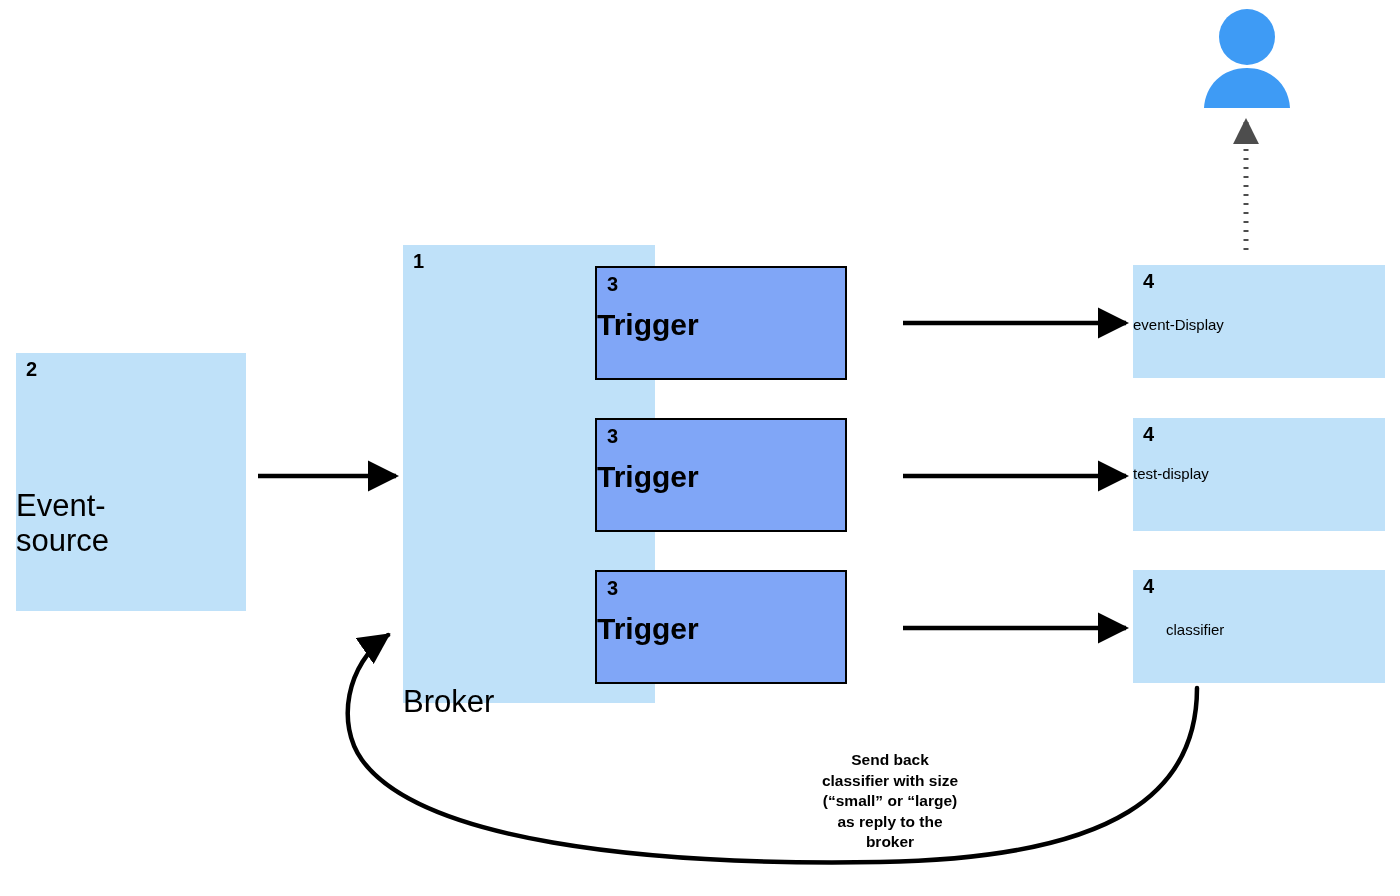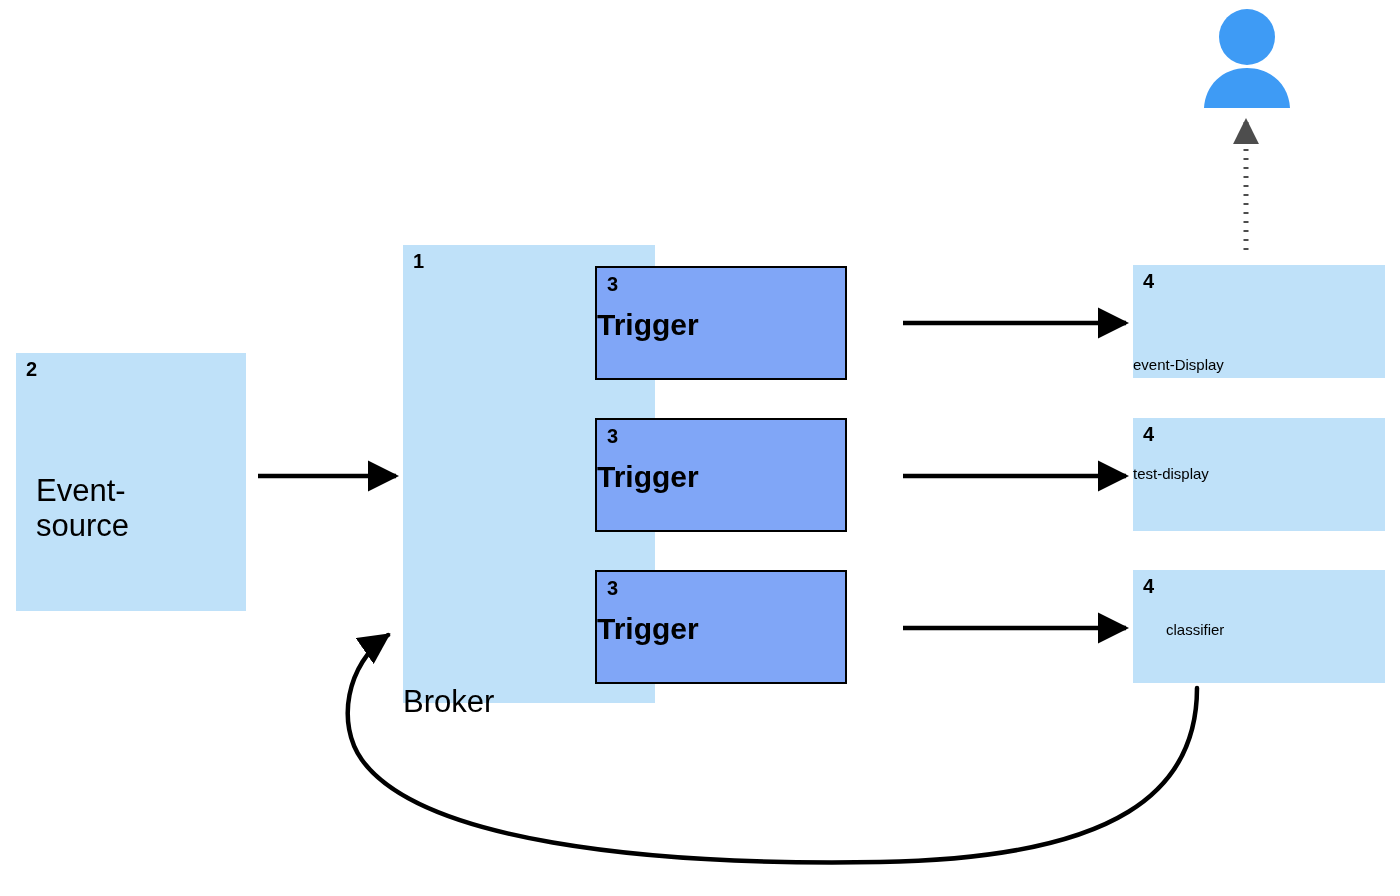--- a/index.html
+++ b/index.html
@@ -117,48 +117,53 @@
              C 90 80, 73 62, 48 62 Z" fill="#3e9bf5"></path>
   </svg>
 
   <div class="node lightbox" style="left:403px; top:245px; width:252px; height:458px;">
     <span class="badge">1</span>
     <span class="node-label label-big" style="top:457px; transform:translateY(-50%);">Broker</span>
   </div>
 
   <div class="node lightbox" style="left:16px; top:353px; width:230px; height:258px;">
     <span class="badge">2</span>
-    <span class="node-label label-big" style="top:121px; white-space:pre-line;margin-left:20px;">Event-
+    <span class="node-label label-big" style="top:136px; white-space:pre-line;">Event-
 source</span>
   </div>
 
   <div class="node triggerbox" style="left:595px; top:266px; width:252px; height:114px;">
     <span class="badge">3</span>
     <span class="node-label label-trigger" style="top:40px;">Trigger</span>
   </div>
 
   <div class="node triggerbox" style="left:595px; top:418px; width:252px; height:114px;">
     <span class="badge">3</span>
     <span class="node-label label-trigger" style="top:40px;">Trigger</span>
   </div>
 
   <div class="node triggerbox" style="left:595px; top:570px; width:252px; height:114px;">
     <span class="badge">3</span>
     <span class="node-label label-trigger" style="top:40px;">Trigger</span>
   </div>
 
   <div class="node lightbox" style="left:1133px; top:265px; width:252px; height:113px;">
     <span class="badge">4</span>
-    <span class="node-label label-small" style="top:51px;margin-top:40px;">event-Display</span>
+    <span class="node-label label-small" style="top:51px;">event-Display</span>
   </div>
 
   <div class="node lightbox" style="left:1133px; top:418px; width:252px; height:113px;">
     <span class="badge">4</span>
     <span class="node-label label-small" style="top:47px;">test-display</span>
   </div>
 
   <div class="node lightbox" style="left:1133px; top:570px; width:252px; height:113px;">
     <span class="badge">4</span>
     <span class="node-label label-small" style="top:51px;padding-left:33px;">classifier</span>
   </div>
 
+  <div class="caption" style="left:770px; top:750px; width:240px;">Send back
+classifier with size
+(“small” or “large)
+as reply to the
+broker</div>
 
 </div>
 
 </body></html>

